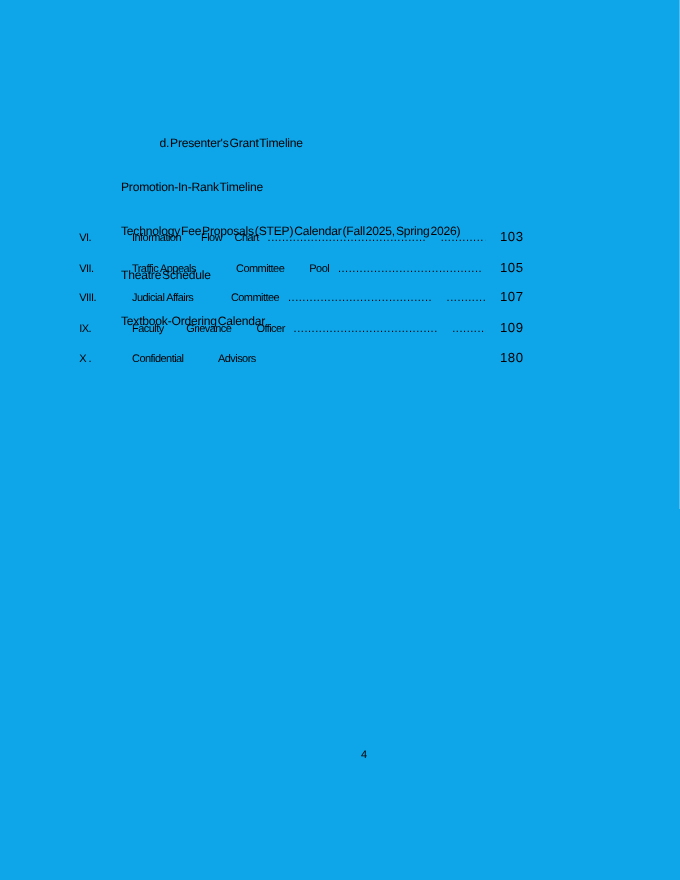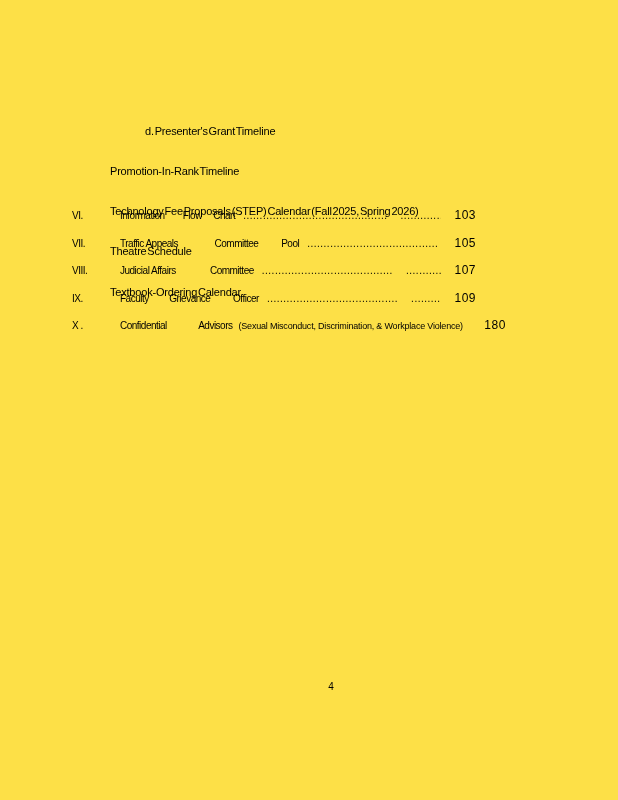--- a/index.html
+++ b/index.html
@@ -4,21 +4,21 @@
 <style>
   * { margin: 0; padding: 0; box-sizing: border-box; }
   html, body { width: 618px; height: 800px; }
   body {
     background: #ffffff;
     color: #000000;
     font-family: "Liberation Sans", sans-serif;
     position: relative;
     overflow: hidden;
   }
-  .sheet { position: absolute; inset: 0; background: #fde047; text-decoration: underline; }
+  .sheet { position: absolute; inset: 0; background: #0ea5e9; text-decoration: underline; }
 
   
   .top-block {
     position: absolute;
     top: 98px;
     left: 110px;
     width: 400px;
     font-size: 11px;
     line-height: 13.4px;
     letter-spacing: -0.2px;
@@ -131,21 +131,20 @@
       <span class="roman">IX.</span>
       <span class="title">Faculty         Grievance          Officer</span>
       
       <span class="leader">........................................    ................................</span>
       <span class="pagenum">109</span>
     </div>
 
     <div class="toc-row">
       <span class="roman">X .</span>
       <span class="title">Confidential              Advisors</span>
-      <span class="note">(Sexual Misconduct, Discrimination, &amp; Workplace Violence)</span>
       <span class="leader"></span>
       <span class="pagenum">180</span>
     </div>
 
   </div>
 
   <div class="footer">4</div>
 
 </div>
 

